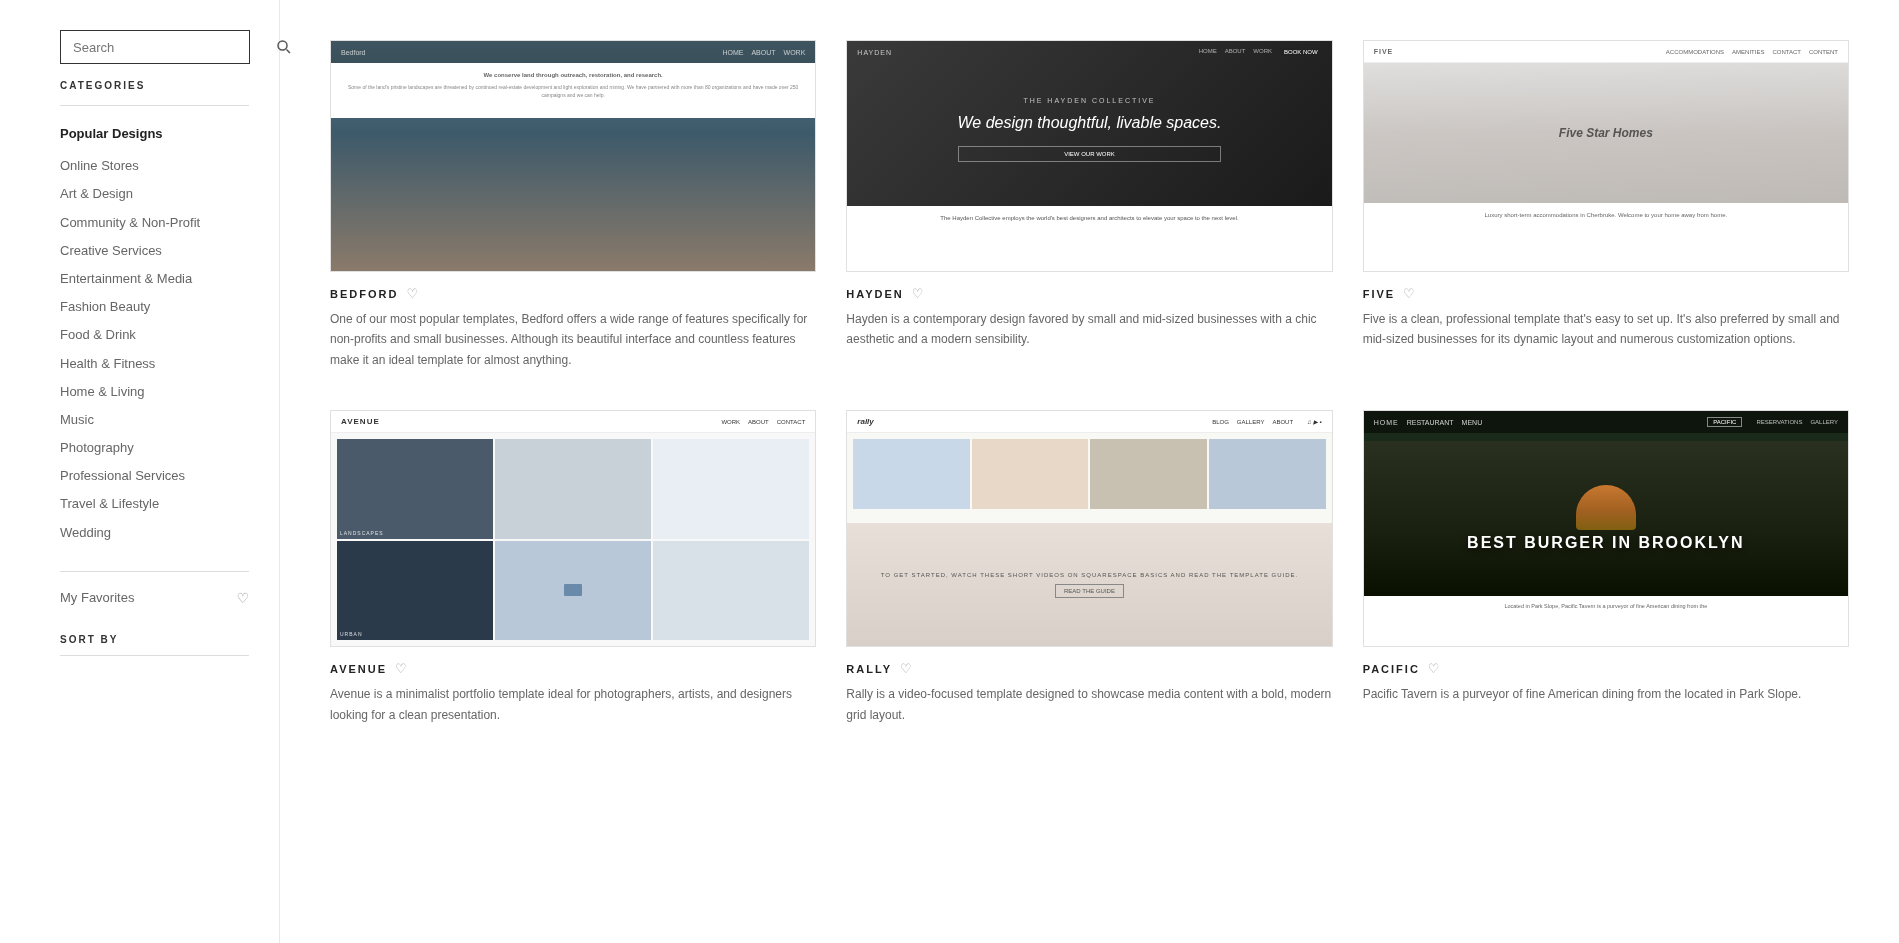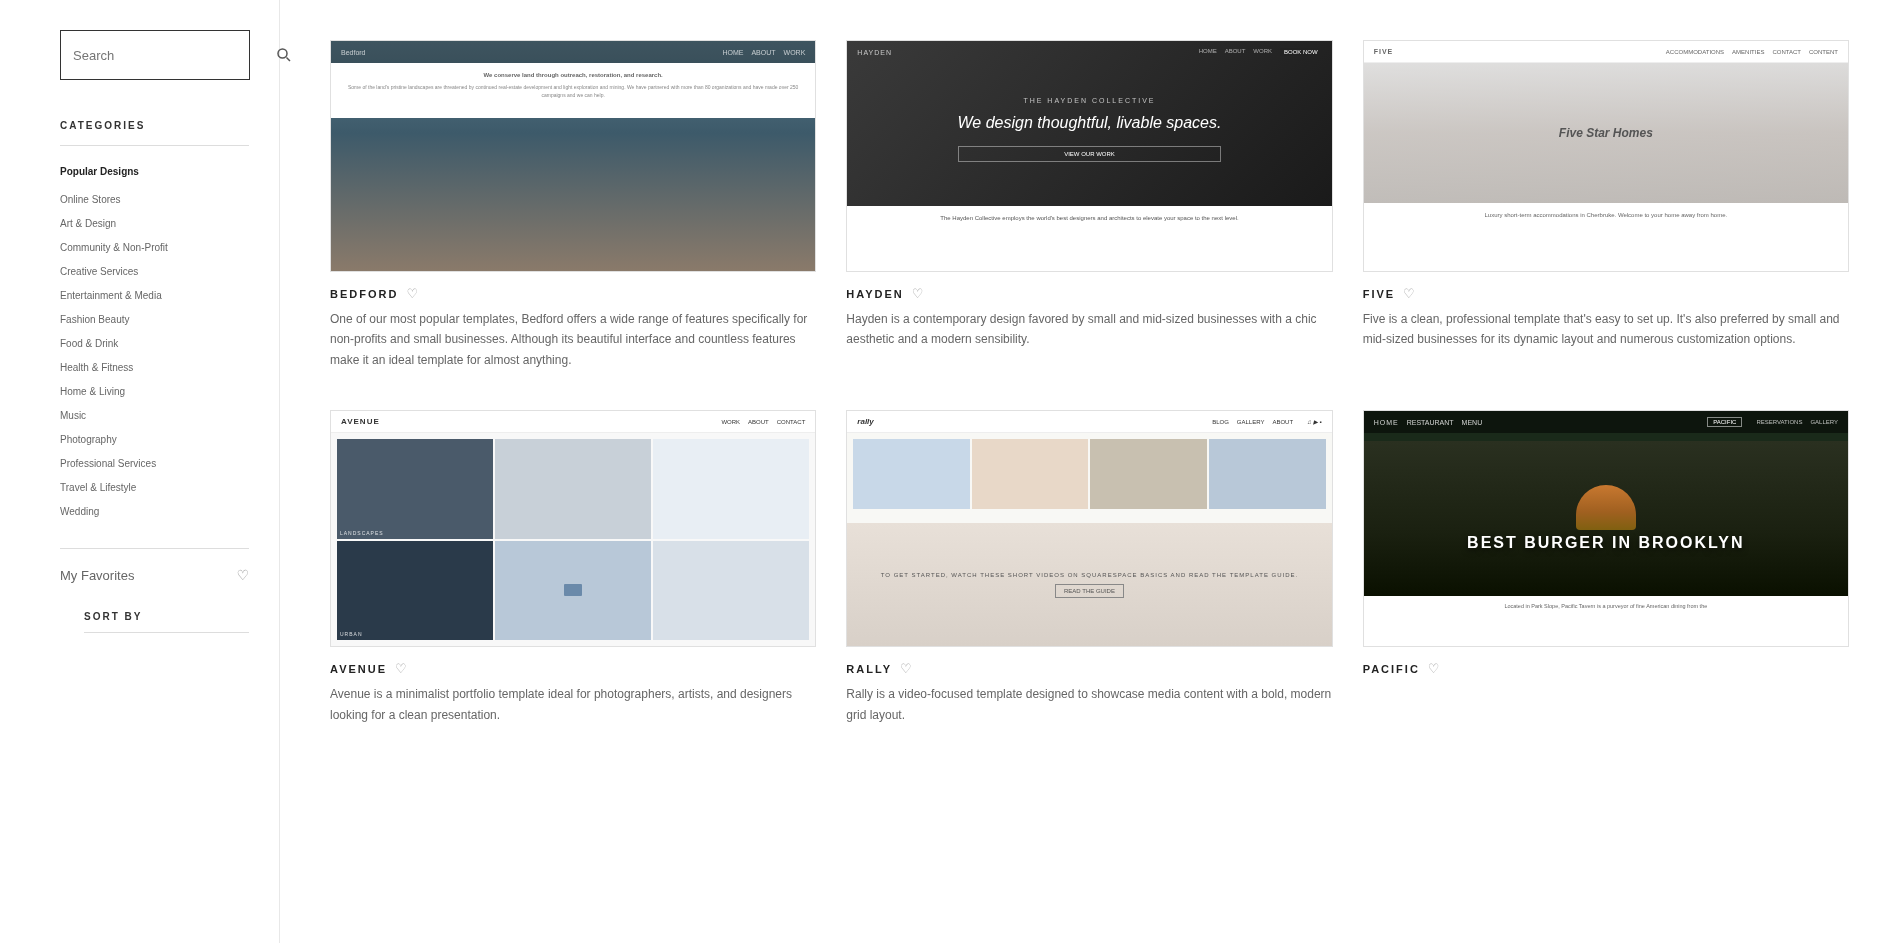--- a/index.html
+++ b/index.html
@@ -13,22 +13,22 @@
       border-right: 1px solid #e8e8e8;
       display: flex;
       flex-direction: column;
       gap: 0;
     }
 
     .search-box {
       display: flex;
       align-items: center;
       border: 1.5px solid #333;
-      padding: 16px 12px;
-      margin-bottom: 40px;
+      padding: 8px 12px;
+      margin-bottom: 16px;
       width: 190px;
       gap: 27px;
     }
     .search-box input {
       border: none;
       outline: none;
       font-size: 13px;
       color: #666;
       flex: 1;
       background: transparent;
@@ -48,21 +48,21 @@
       margin-bottom: 14px;
     }
 
     .categories-divider {
       border: none;
       border-top: 1px solid #ddd;
       margin-bottom: 14px;
     }
 
     .sidebar-item {
-      font-size: 10px;
+      font-size: 13px;
       color: #666;
       padding: 5px 0;
       cursor: pointer;
       line-height: 1.4;
     }
     .sidebar-item.bold {
       font-weight: 700;
       color: #222;
       margin-bottom: 4px;
     }
@@ -83,21 +83,20 @@
       cursor: pointer;
     }
     .heart-icon {
       font-size: 14px;
       color: #999;
       cursor: pointer;
     }
 
     .sort-by-section {
       margin-top: 28px;
-      margin-left: 24px;
     }
     .sort-by-label {
       font-size: 10px;
       letter-spacing: 2px;
       text-transform: uppercase;
       color: #333;
       font-weight: 600;
       margin-bottom: 10px;
     }
     .sort-divider {
@@ -681,17 +680,18 @@
           <div class="text-area">
             <div style="font-size:5.5px; color:#666; line-height:1.6; text-align:center;">Located in Park Slope, Pacific Tavern is a purveyor of fine American dining from the</div>
           </div>
         </div>
       </div>
       <div class="card-info">
         <div class="card-title-row">
           <span class="card-title">PACIFIC</span>
           <span class="heart-outline">♡</span>
         </div>
+        <div class="card-description">Pacific Tavern is a purveyor of fine American dining from the located in Park Slope.</div>
       </div>
     </div>
 
   </div>
 </main>
 
 </body></html>

